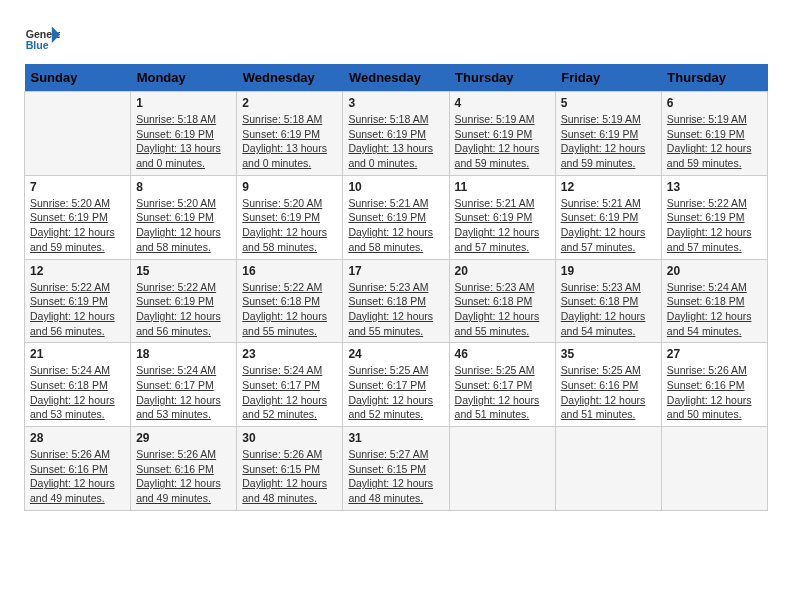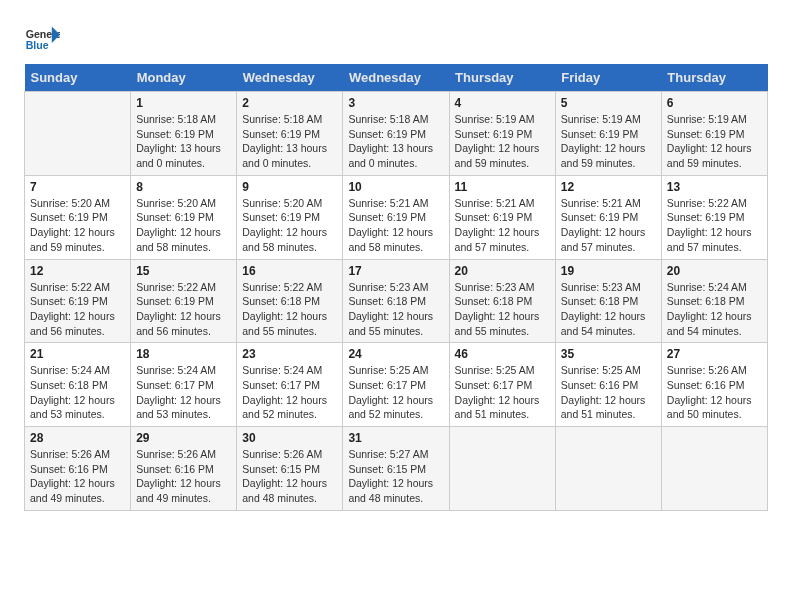--- a/index.html
+++ b/index.html
@@ -41,21 +41,21 @@
       margin-top: 2px;
     }
     table {
       width: 100%;
       border-collapse: collapse;
       margin-top: 8px;
       font-size: 11px;
     }
     thead tr th {
       background-color: #2a6bbf;
-      color: #e5e5e5;
+      color: #000000;
       text-align: left;
       padding: 6px 6px;
       font-size: 13px;
       font-weight: bold;
     }
     tbody tr td {
       border: 1px solid #ccc;
       vertical-align: top;
       padding: 4px 5px;
       width: calc(100% / 7);
@@ -70,20 +70,21 @@
     .day-number {
       font-weight: bold;
       font-size: 12px;
       color: #222;
       margin-bottom: 2px;
     }
     .day-info {
       font-size: 10.5px;
       color: #333;
       line-height: 1.4;
+      text-decoration: underline;
     }
     .empty-cell {
       background-color: #f5f5f5;
     }
   </style>
 </head>
 <body>
 
 <div class="header-top">
   <div class="logo">

